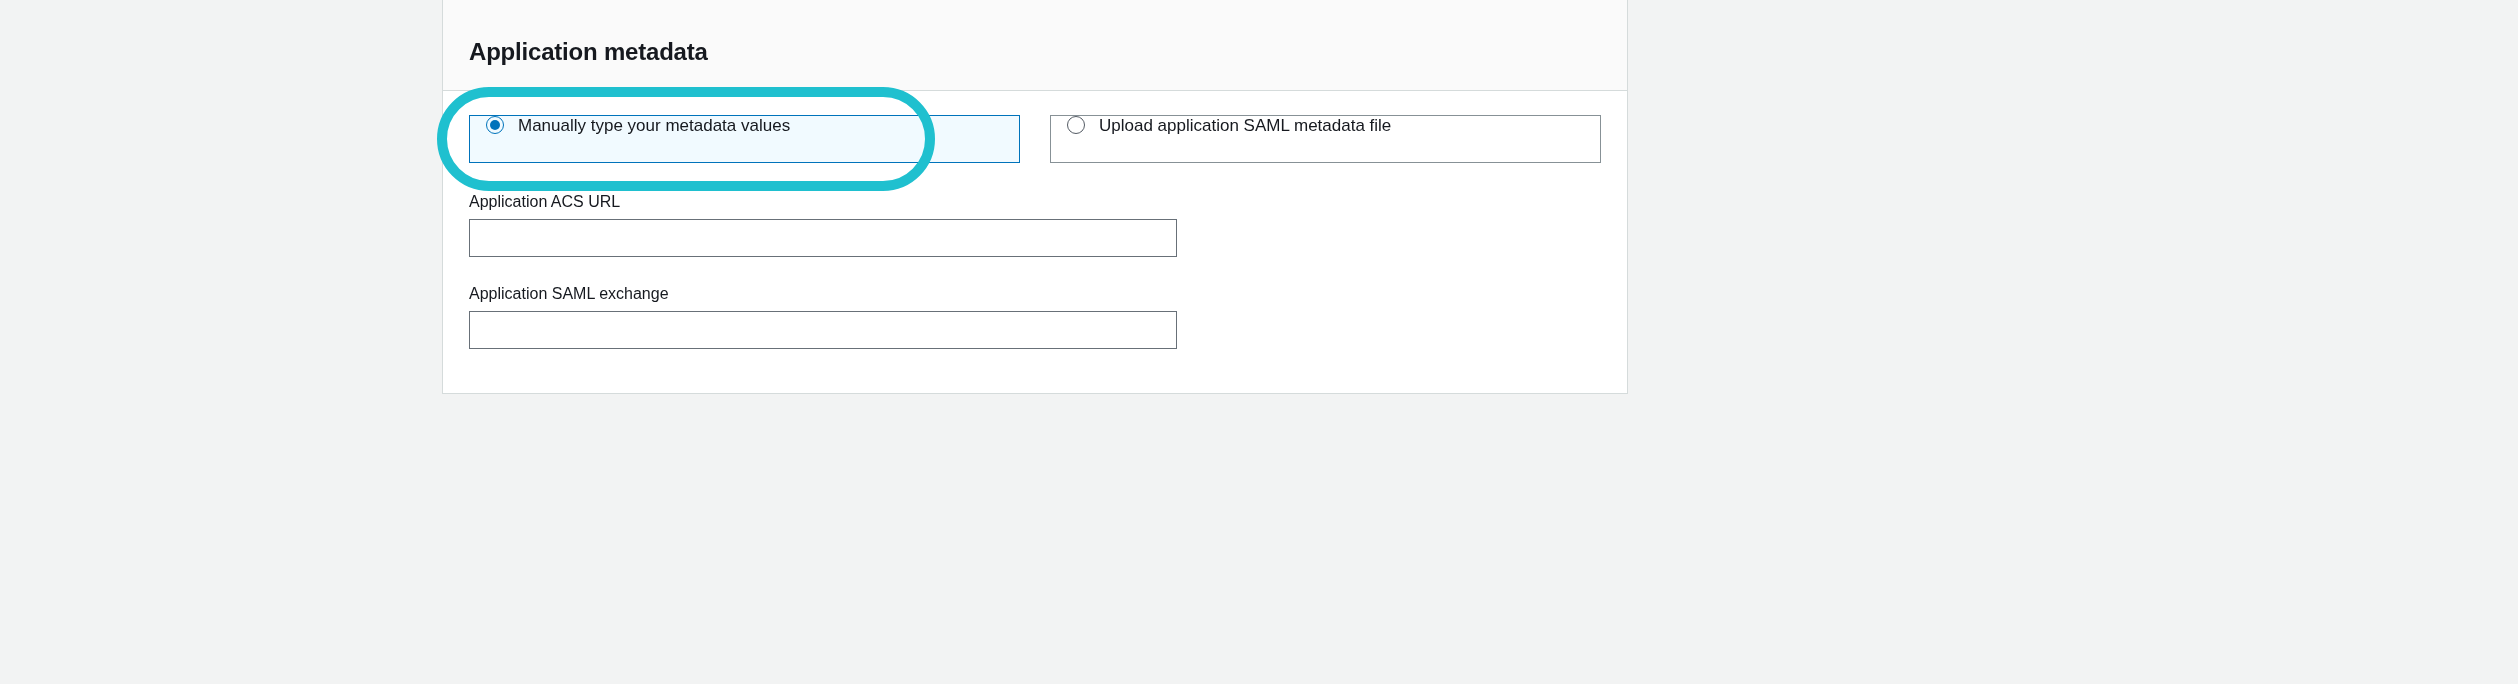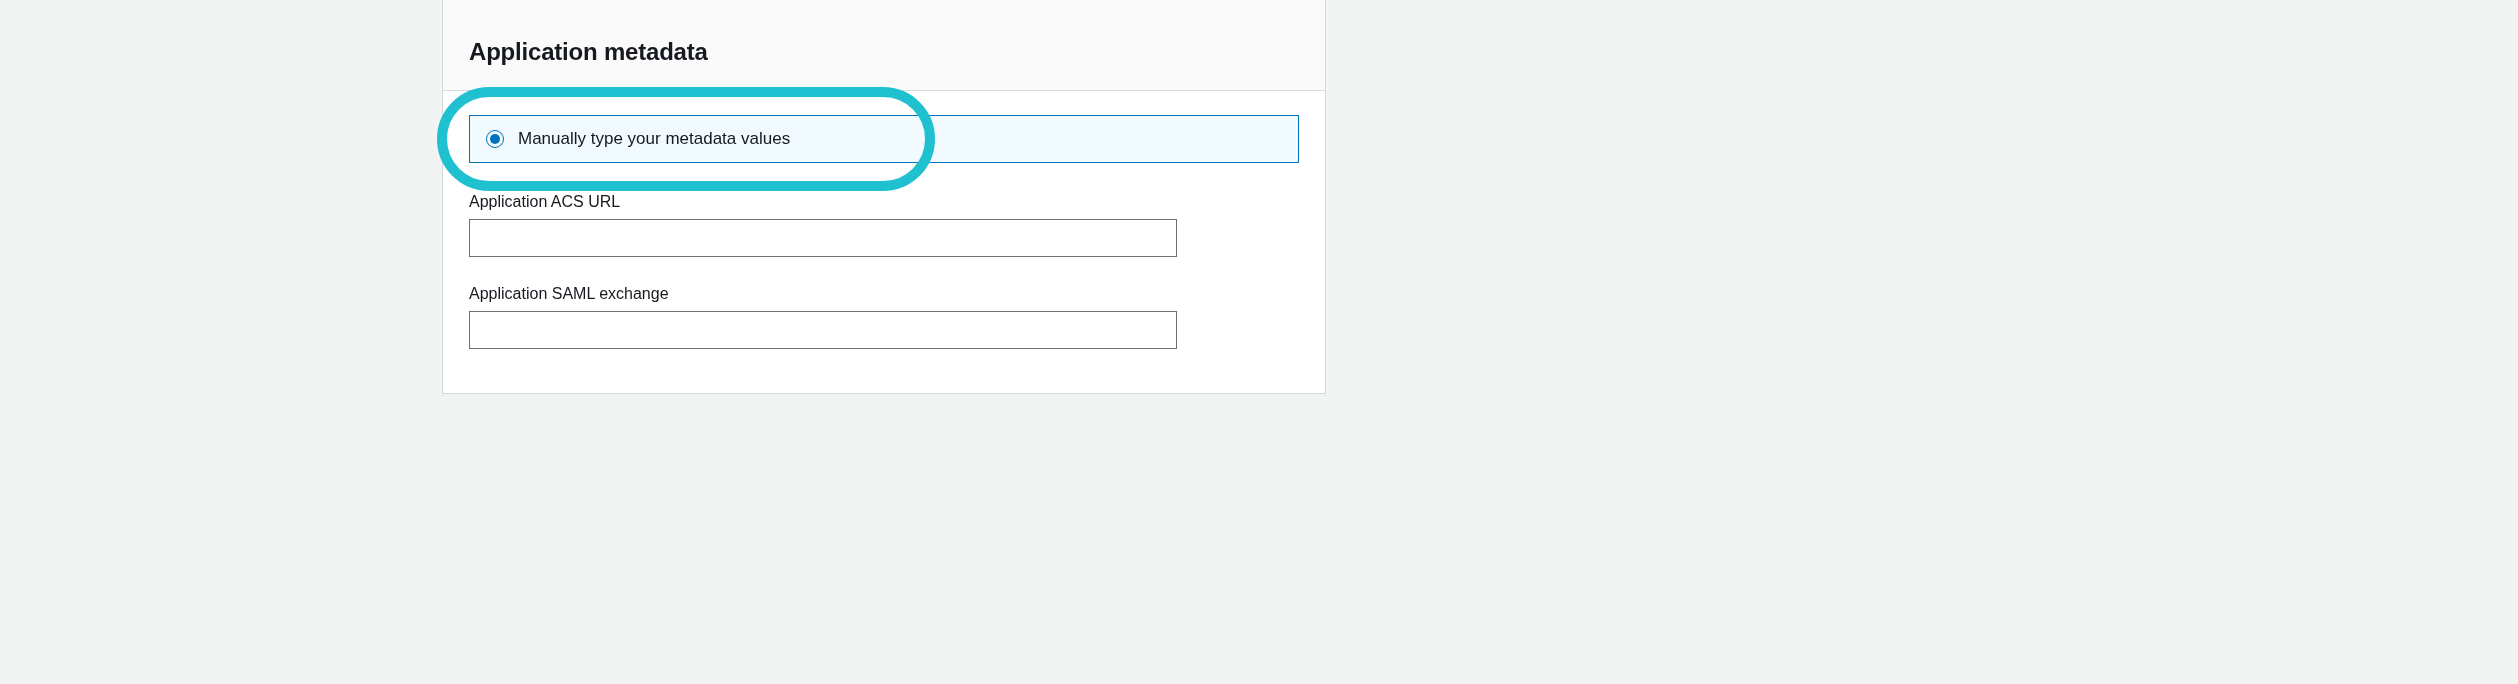--- a/index.html
+++ b/index.html
@@ -11,21 +11,21 @@
       font-family: "Amazon Ember", "Helvetica Neue", Arial, sans-serif;
       background: #f2f3f3;
       width: 2518px;
       height: 684px;
       position: relative;
     }
     .panel {
       position: absolute;
       left: 442px;
       top: 0;
-      width: 884px;
+      width: 1186px;
       background: #86efac;
       border: 1px solid #d5dbdb;
       border-top: none;
     }
     .panel-header {
       padding: 38px 26px 18px 26px;
       border-bottom: 1px solid #d5dbdb;
       background: #fafafa;
     }
     .panel-title {
@@ -46,21 +46,21 @@
     }
     .radio-row {
       display: flex;
       gap: 30px;
       margin-bottom: 30px;
       position: relative;
     }
     .radio-card {
       flex: 1;
       display: flex;
-      align-items: center;
+      align-items: flex-start;
       gap: 14px;
       height: 48px;
       padding: 0 16px;
       border: 1px solid #879196;
       background: #ffffff;
       cursor: pointer;
       font-size: 17px;
       color: #16191f;
       position: relative;
     }
@@ -131,20 +131,26 @@
   </div>
   <div class="panel-body">
     <div class="radio-row">
       <div class="highlight-oval"></div>
       <label class="radio-card selected">
         <span class="radio-outer">
           <span class="radio-inner"></span>
         </span>
         <span>Manually type your metadata values</span>
       </label>
+      <label class="radio-card">
+        <span class="radio-outer">
+          
+        </span>
+        <span>Upload application SAML metadata file</span>
+      </label>
     </div>
 
     <div class="form-group">
       <label class="form-label">Application ACS URL</label>
       <input type="text" class="form-input" value="" style="">
     </div>
 
     <div class="form-group">
       <label class="form-label">Application SAML exchange</label>
       <input type="text" class="form-input" value="" style="">

